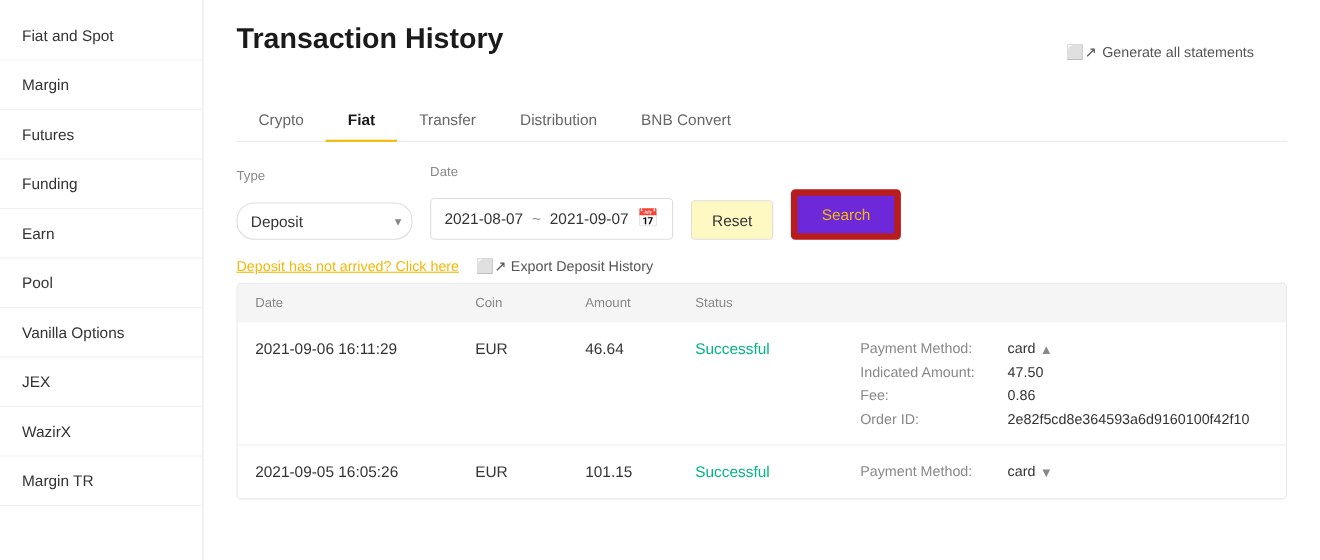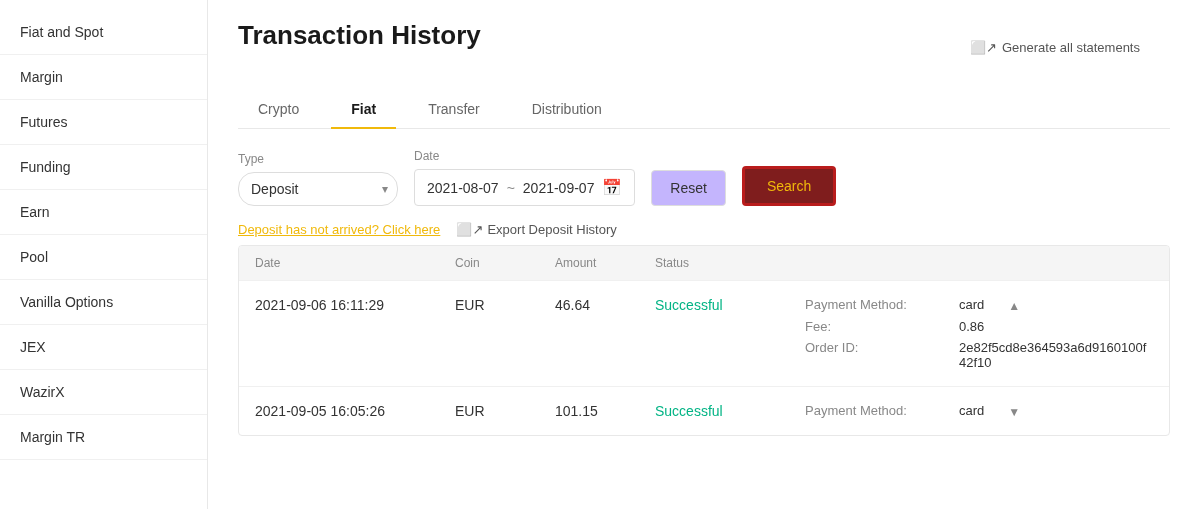--- a/index.html
+++ b/index.html
@@ -1,20 +1,20 @@
 <!DOCTYPE html>
 <html><head>
   <meta charset="utf-8">
   <style>
     * { box-sizing: border-box; margin: 0; padding: 0; }
     body { font-family: -apple-system, BlinkMacSystemFont, 'Segoe UI', sans-serif; background: #fff; display: flex; height: 509px; overflow: hidden; }
 
     
     .sidebar {
-      width: 208px;
+      width: 185px;
       border-right: 1px solid #e8e8e8;
       padding-top: 10px;
       flex-shrink: 0;
     }
     .sidebar-item {
       padding: 14px 20px;
       font-size: 14px;
       color: #333;
       cursor: pointer;
       border-bottom: 1px solid #f0f0f0;
@@ -44,21 +44,21 @@
       display: flex;
       align-items: center;
       gap: 5px;
     }
 
     
     .tabs {
       display: flex;
       border-bottom: 1px solid #e8e8e8;
       margin-bottom: 20px;
-      gap: 12px;
+      gap: 0;
     }
     .tab {
       padding: 10px 20px;
       font-size: 14px;
       color: #666;
       cursor: pointer;
       border-bottom: 2px solid transparent;
       margin-bottom: -1px;
     }
     .tab.active {
@@ -71,21 +71,21 @@
     
     .filter-row {
       display: flex;
       align-items: flex-end;
       gap: 16px;
       margin-bottom: 16px;
     }
     .filter-group {
       display: flex;
       flex-direction: column;
-      gap: 6px;
+      gap: 17px;
     }
     .filter-label {
       font-size: 12px;
       color: #888;
     }
     .type-select {
       border: 1px solid #ddd;
       border-radius: 16px;
       padding: 8px 30px 8px 12px;
       font-size: 14px;
@@ -122,30 +122,30 @@
     .date-tilde { color: #888; }
     .calendar-icon {
       color: #888;
       cursor: pointer;
       font-size: 16px;
     }
     .btn-reset {
       padding: 9px 18px;
       border: 1px solid #ddd;
       border-radius: 4px;
-      background: #c4b5fd;
+      background: #fef9c3;
       font-size: 14px;
       color: #333;
       cursor: pointer;
     }
     .btn-search {
       padding: 9px 22px;
-      border: 3px solid #b91c1c;
+      border: 6px solid #b91c1c;
       border-radius: 4px;
-      background: #7f1d1d;
+      background: #6d28d9;
       font-size: 14px;
       color: #f0b90b;
       cursor: pointer;
       font-weight: 500;
     }
 
     
     .links-row {
       display: flex;
       align-items: center;
@@ -194,21 +194,21 @@
       color: #03b485;
       font-weight: 500;
     }
     .info-section {
       display: flex;
       flex-direction: column;
       gap: 6px;
     }
     .info-row {
       display: flex;
-      gap: 24px;
+      gap: 4px;
     }
     .info-key {
       color: #888;
       font-size: 13px;
       min-width: 130px;
     }
     .info-val {
       color: #333;
       font-size: 13px;
     }
@@ -278,20 +278,23 @@
       <span>Crypto</span>
     </div>
     <div class="tab active">
       <span>Fiat</span>
     </div>
     <div class="tab">
       <span>Transfer</span>
     </div>
     <div class="tab">
       <span>Distribution</span>
+    </div>
+    <div class="tab">
+      <span>BNB Convert</span>
     </div>
   </div>
 
   <div class="filter-row">
     <div class="filter-group">
       <span class="filter-label">Type</span>
       <div class="select-wrapper">
         <select class="type-select">
           <option>Deposit</option>
           <option>Withdrawal</option>
@@ -332,20 +335,24 @@
       <span>EUR</span>
       <span>46.64</span>
       <span class="status-success">Successful</span>
       <div class="info-section">
         <div class="info-row">
           <span class="info-key">Payment Method:</span>
           <span class="info-val">card</span>
           <span class="collapse-icon">▲</span>
         </div>
         <div class="info-row">
+          <span class="info-key">Indicated Amount:</span>
+          <span class="info-val">47.50</span>
+        </div>
+        <div class="info-row">
           <span class="info-key">Fee:</span>
           <span class="info-val">0.86</span>
         </div>
         <div class="info-row">
           <span class="info-key">Order ID:</span>
           <span class="info-val" style="word-break:break-all;">2e82f5cd8e364593a6d9160100f42f10</span>
         </div>
       </div>
     </div>
 

